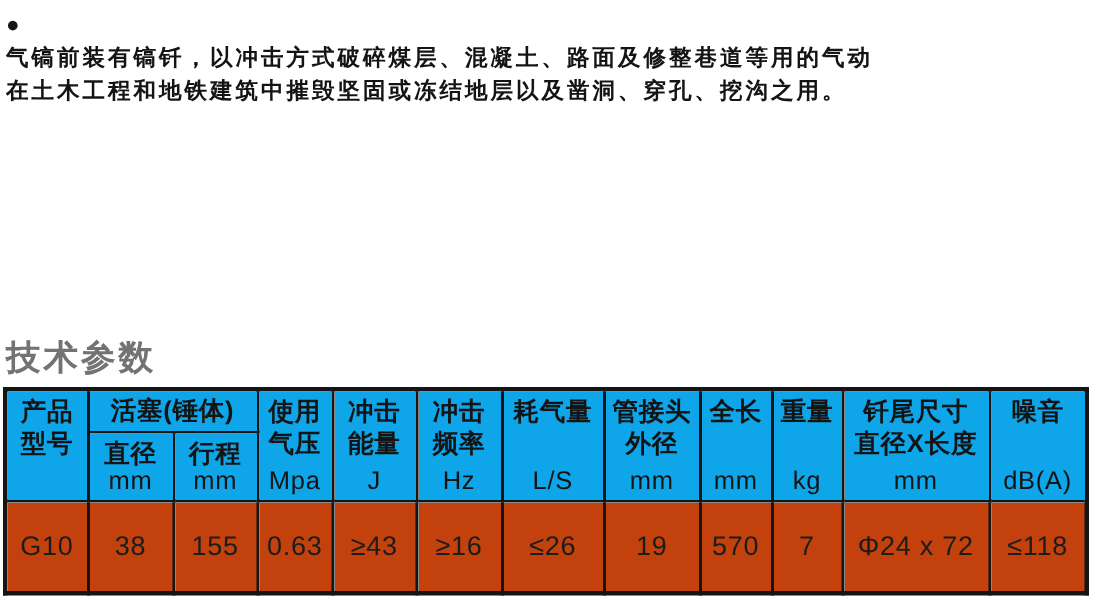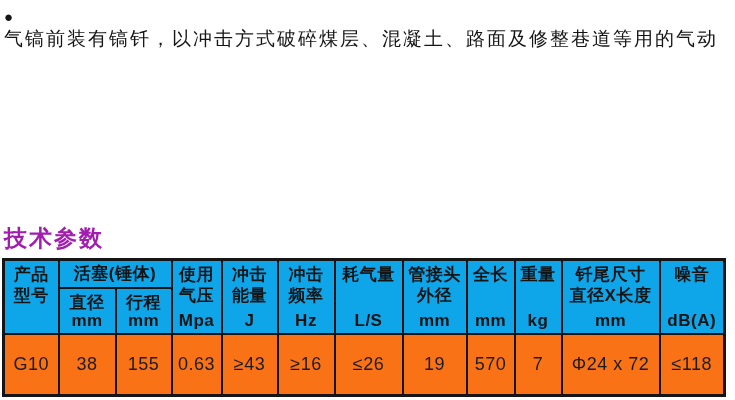--- a/index.html
+++ b/index.html
@@ -8,56 +8,57 @@
     width:735px; height:400px; position:relative; overflow:hidden;
     font-family:"Liberation Sans", sans-serif; color:#141414;
   }
   .intro { position:absolute; top:5px; left:4px; width:730px; overflow:hidden; }
   .intro-heading {
     font-size:19px; font-weight:700; line-height:23px; letter-spacing:1px;
     display:flex; align-items:center; white-space:nowrap;
   }
   .bullet { font-size:15px; margin-right:1px; }
   .intro-line {
-    font-size:19px; font-weight:400; line-height:22px; letter-spacing:2px;
+    font-size:15px; font-weight:700; line-height:22px; letter-spacing:2px;
     white-space:nowrap;
   }
   .table-title {
     position:absolute; top:223px; left:4px;
-    font-size:23px; font-weight:800; letter-spacing:2px; color:#a21caf;
+    font-size:23px; font-weight:800; letter-spacing:2px; color:#737373;
   }
   table.spec {
     position:absolute; top:258px; left:2px;
     border-collapse:collapse; table-layout:fixed;
     border:3px solid #151515;
   }
   .spec th, .spec td { border:2px solid #151515; overflow:hidden; }
   .spec th {
     background:#0ea5e9; font-size:17px; font-weight:700; line-height:21px;
     text-align:center; vertical-align:top; position:relative; padding-top:3px;
     letter-spacing:0.5px;
   }
-  .spec .unit { position:absolute; bottom:2px; left:0; right:0; text-align:center; font-weight:700; }
+  .spec .unit { position:absolute; bottom:2px; left:0; right:0; text-align:center; font-weight:400; }
   .spec tr.row-top { height:28px; }
   .spec tr.row-top th.group-cell { vertical-align:middle; padding-top:0; }
   .spec tr.row-sub { height:46px; }
   .spec tr.row-data { height:62px; }
   .spec td {
-    background:#f97316; font-size:18px; font-weight:400; text-align:center;
+    background:#c2410c; font-size:18px; font-weight:400; text-align:center;
     vertical-align:middle; color:#1c1c1c; letter-spacing:0.5px;
   }
 </style>
 </head>
 <body>
 
 <div class="intro">
   <div class="intro-heading">
     <span class="bullet">●</span>
   </div>
   <div class="intro-line">气镐前装有镐钎，以冲击方式破碎煤层、混凝土、路面及修整巷道等用的气动</div>
+  <div class="intro-line">在土木工程和地铁建筑中摧毁坚固或冻结地层以及凿洞、穿孔、挖沟之用。</div>
 </div>
 
 <div class="table-title">技术参数</div>
 
 <table class="spec">
   <colgroup>
     <col style="width:55px">
       <col style="width:57px">
       <col style="width:56px">
     <col style="width:50px">

